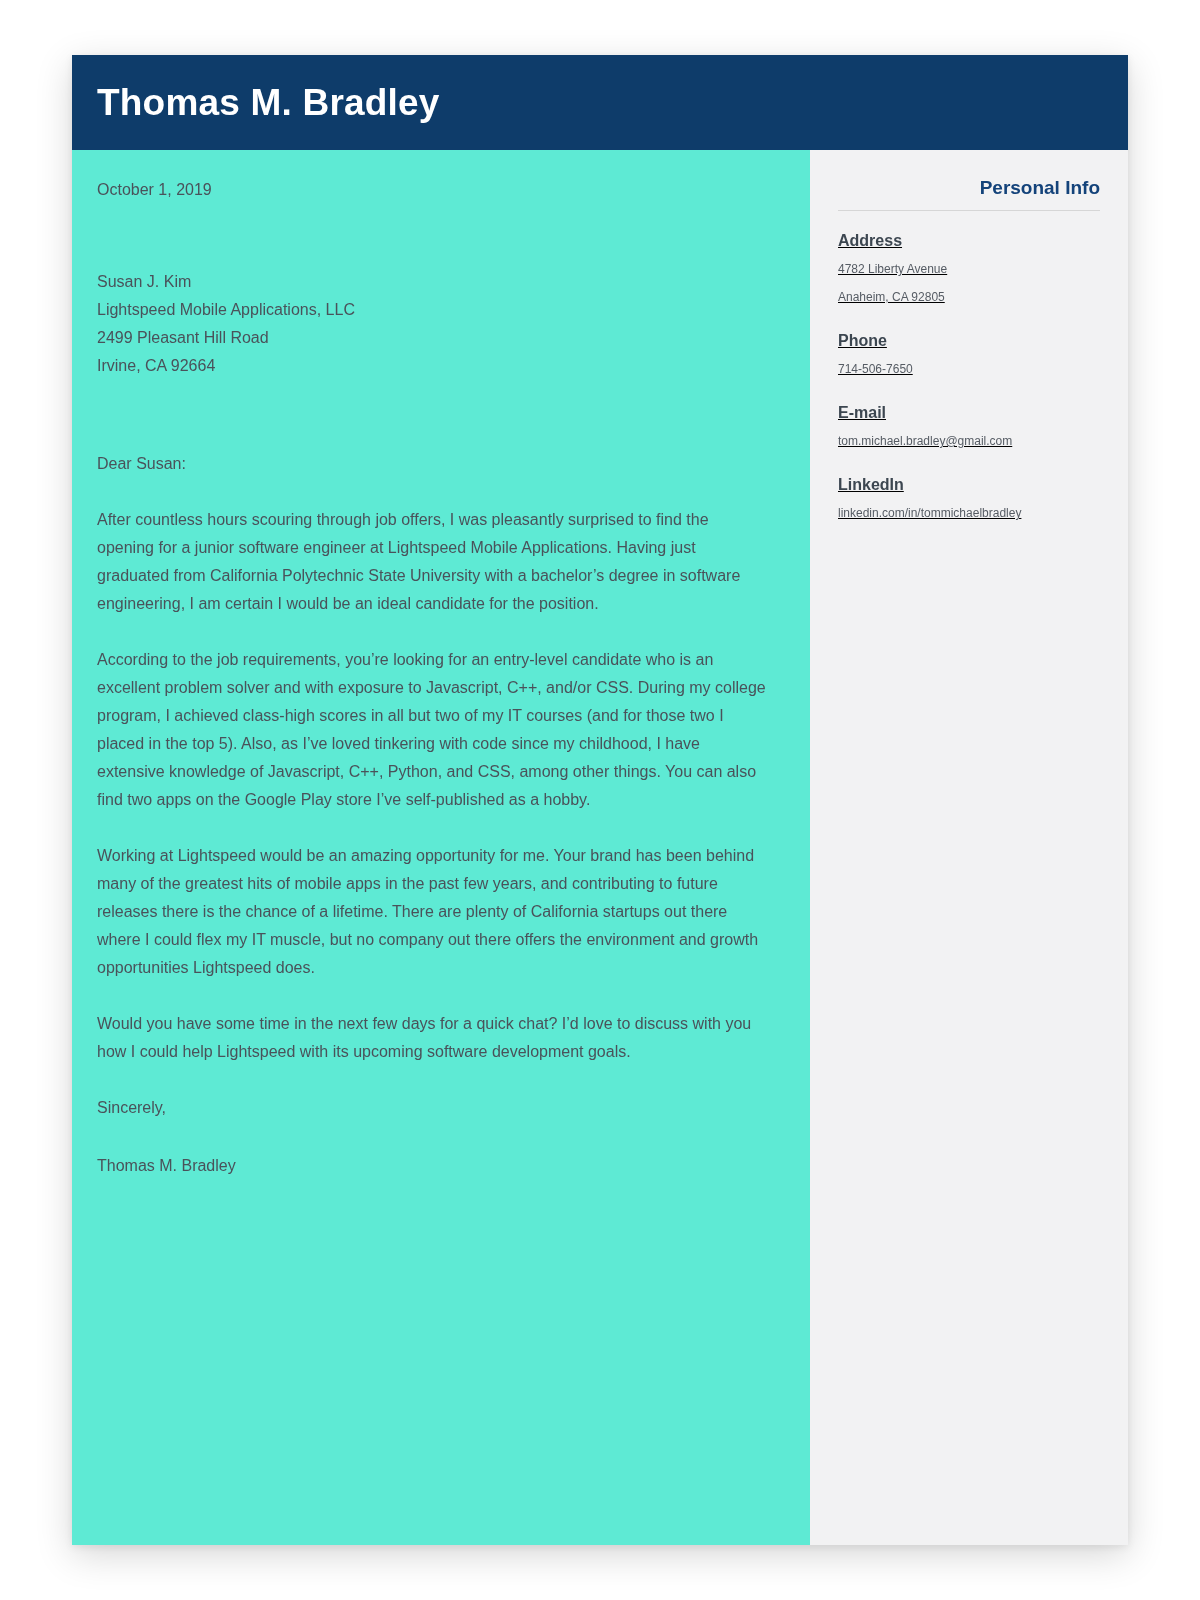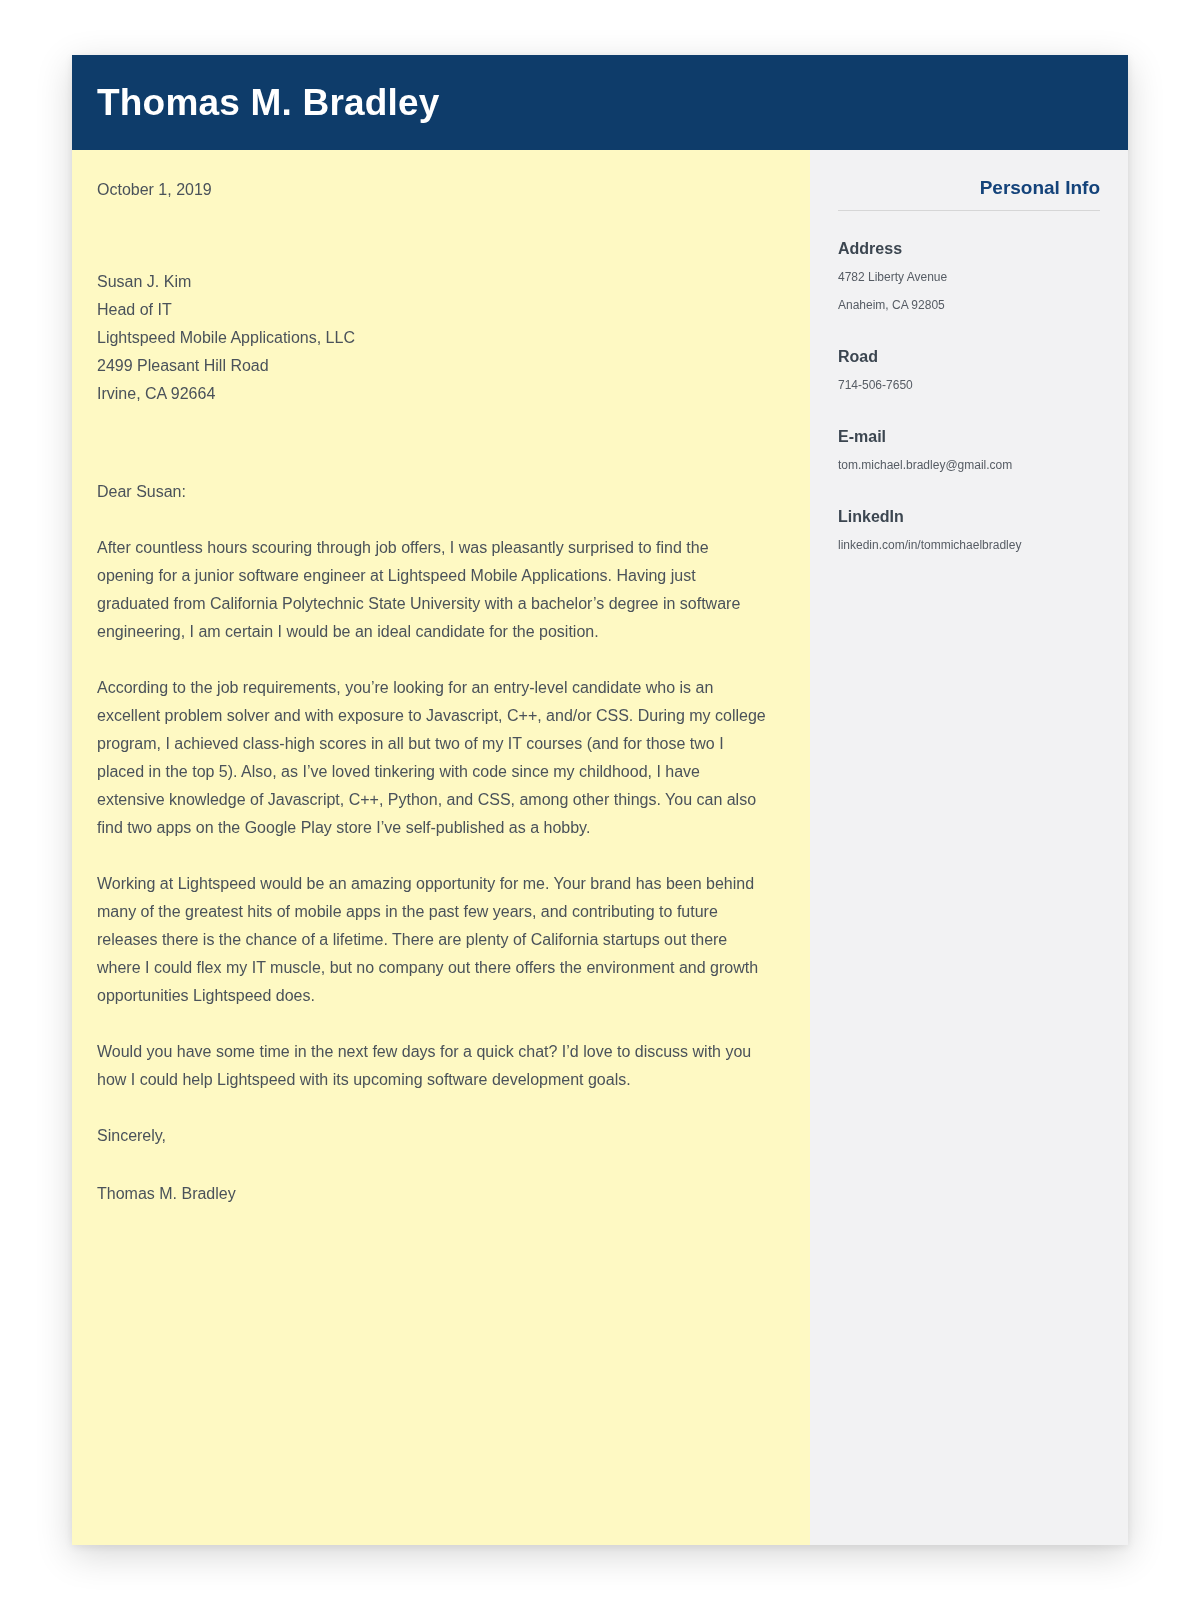--- a/index.html
+++ b/index.html
@@ -6,21 +6,21 @@
   html, body {
     width: 1200px; height: 1600px;
     background: #ffffff;
     font-family: "Liberation Sans", "DejaVu Sans", sans-serif;
     overflow: hidden;
   }
   .page {
     position: absolute;
     left: 72px; top: 55px;
     width: 1056px; height: 1490px;
-    background: #fef9c3;
+    background: #5eead4;
     box-shadow: 0 10px 35px rgba(0,0,0,0.16), 0 2px 8px rgba(0,0,0,0.08);
     display: flex;
     flex-direction: column;
   }
   .header {
     height: 95px;
     flex: 0 0 95px;
     background: #0e3c6a;
     display: flex;
     align-items: center;
@@ -61,21 +61,21 @@
     font-size: 19px;
     font-weight: bold;
     line-height: 24px;
     text-align: right;
   }
   .sidebar-rule {
     border: none;
     border-top: 1px solid #d6d6d6;
     margin-top: 10px;
   }
-  .info-group { margin-top: 24px; }
+  .info-group { margin-top: 16px; text-decoration: underline; }
   .info-label {
     font-weight: bold;
     color: #3c4650;
     font-size: 16px;
     line-height: 28px;
   }
   .info-value {
     color: #565c64;
     font-size: 12px;
     line-height: 28px;
@@ -90,21 +90,20 @@
     <div class="header-name">Thomas M. Bradley</div>
   </div>
 
   <div class="body-row">
 
     <div class="main">
       <div class="date">October 1, 2019</div>
 
       <div class="recipient">
         <div>Susan J. Kim</div>
-        <div>Head of IT</div>
         <div>Lightspeed Mobile Applications, LLC</div>
         <div>2499 Pleasant Hill Road</div>
         <div>Irvine, CA 92664</div>
       </div>
 
       <div class="salutation">Dear Susan:</div>
 
       <div class="para">After countless hours scouring through job offers, I was pleasantly surprised to find the opening for a junior software engineer at Lightspeed Mobile Applications. Having just graduated from California Polytechnic State University with a bachelor’s degree in software engineering, I am certain I would be an ideal candidate for the position.</div>
       <div class="para">According to the job requirements, you’re looking for an entry-level candidate who is an excellent problem solver and with exposure to Javascript, C++, and/or CSS. During my college program, I achieved class-high scores in all but two of my IT courses (and for those two I placed in the top 5). Also, as I’ve loved tinkering with code since my childhood, I have extensive knowledge of Javascript, C++, Python, and CSS, among other things. You can also find two apps on the Google Play store I’ve self-published as a hobby.</div>
       <div class="para">Working at Lightspeed would be an amazing opportunity for me. Your brand has been behind many of the greatest hits of mobile apps in the past few years, and contributing to future releases there is the chance of a lifetime. There are plenty of California startups out there where I could flex my IT muscle, but no company out there offers the environment and growth opportunities Lightspeed does.</div>
@@ -118,21 +117,21 @@
       <div class="sidebar-title">Personal Info</div>
       <hr class="sidebar-rule">
 
       <div class="info-group">
         <div class="info-label">Address</div>
         <div class="info-value">4782 Liberty Avenue</div>
         <div class="info-value">Anaheim, CA 92805</div>
       </div>
 
       <div class="info-group">
-        <div class="info-label">Road</div>
+        <div class="info-label">Phone</div>
         <div class="info-value">714-506-7650</div>
       </div>
 
       <div class="info-group">
         <div class="info-label">E-mail</div>
         <div class="info-value">tom.michael.bradley@gmail.com</div>
       </div>
 
       <div class="info-group">
         <div class="info-label">LinkedIn</div>

